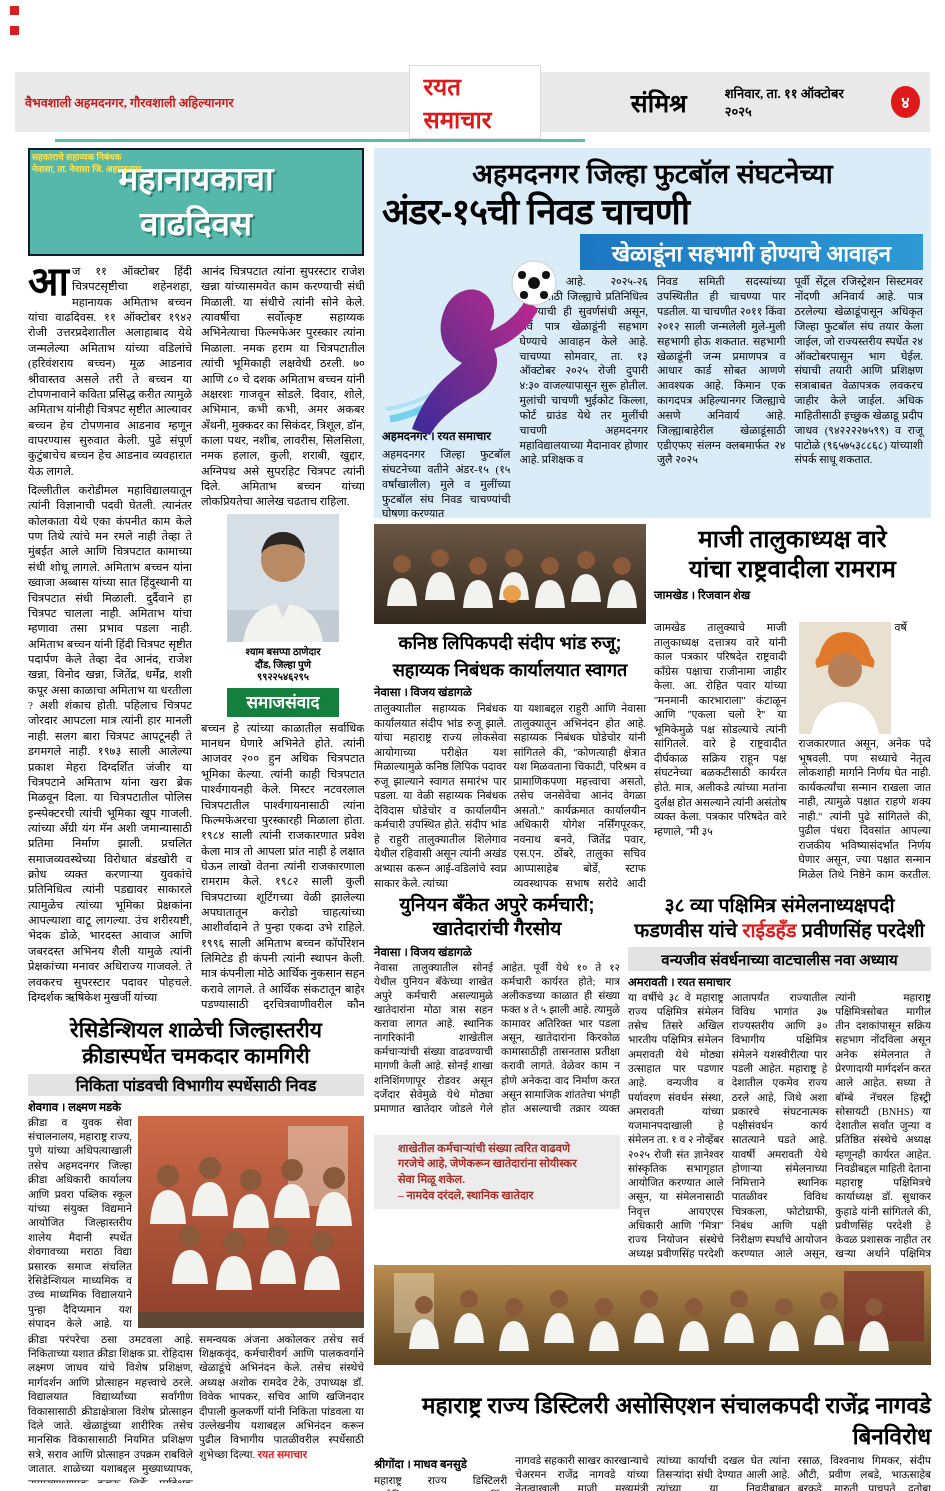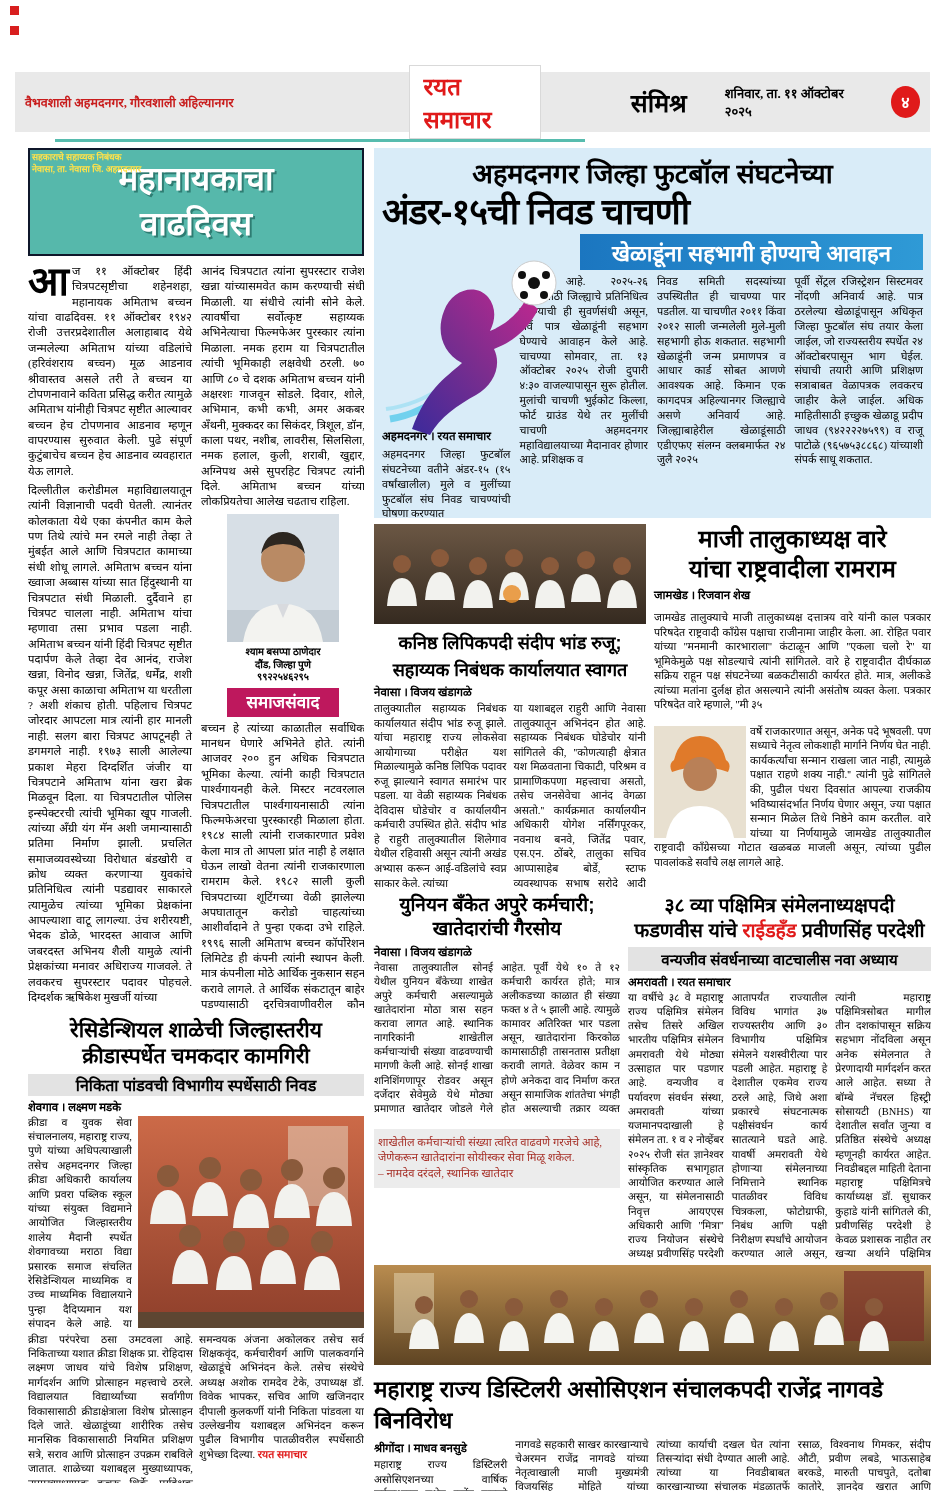--- a/index.html
+++ b/index.html
@@ -32,21 +32,21 @@
   
   .teal-box { height:108px; background:#56b8ab; border:2px solid #0f172a; display:flex; flex-direction:column;
               justify-content:center; align-items:center; }
   .teal-box div { color:#ffffff; font-weight:bold; font-size:33px; line-height:1.35;
                   font-family:"Liberation Sans",sans-serif; text-shadow:2px 2px 0 #2e7c72; }
   .birthday-body { margin-top:8px; height:745px; overflow:hidden; display:flex; gap:9px; }
   .bd-col { width:164px; flex:none; font-size:11.3px; }
   .dropcap { float:left; font-size:40px; line-height:0.9; font-weight:bold; padding-right:3px; }
   .photo-box { width:112px; margin:4px auto; text-align:center; }
   .photo-box .cap { font-weight:bold; font-size:10px; line-height:1.25; }
-  .redtag { background:#be185d; color:#fff; font-weight:bold; font-size:17px; text-align:center;
+  .redtag { background:#15803d; color:#fff; font-weight:bold; font-size:17px; text-align:center;
             padding:3px 2px; margin-top:4px; font-family:"Liberation Sans",sans-serif; }
 
   .school { margin-top:8px; }
   .school-h { font-weight:bold; font-size:21px; text-align:center; line-height:1.25;
               font-family:"Liberation Sans",sans-serif; }
   .school-sub { font-size:16px; padding:0 0; margin-top:4px; }
   .school-row { display:flex; gap:6px; margin-top:2px; }
   .school-c1 { width:104px; flex:none; font-size:10.6px; height:212px; overflow:hidden; }
   .school-photo { flex:1; height:212px; }
   .school-bottom { display:flex; gap:6px; margin-top:5px; height:150px; overflow:hidden; }
@@ -71,41 +71,41 @@
   .groupphoto { position:relative; width:100%; height:100px; }
   .photo-overlay { position:absolute; left:4px; top:4px; color:#ffe24a; font-weight:bold; font-size:9px; line-height:1.3; }
 
   .clerk-h { font-weight:bold; font-size:18px; text-align:center; line-height:1.25; margin-top:4px;
              font-family:"Liberation Sans",sans-serif; }
   .clerk-body { display:flex; gap:7px; height:186px; overflow:hidden; }
   .clerk-c { flex:1; font-size:10.7px; }
 
   .ware-h { font-weight:bold; font-size:24px; text-align:center; line-height:1.25;
             font-family:"Liberation Sans",sans-serif; }
-  .ware-body { display:flex; gap:12px; height:258px; overflow:hidden; margin-top:8px;flex-direction:column; }
+  .ware-body { display:flex; gap:12px; height:258px; overflow:hidden; margin-top:18px; }
   .ware-c { flex:1; font-size:10.7px; }
   .inset-photo { float:left; width:92px; height:112px; margin:2px 4px 2px 0; }
 
   .r3-left { width:246px; flex:none; }
   .r3-right { width:303px; flex:none; }
   .ub-h { font-weight:bold; font-size:19px; text-align:center; line-height:1.25;
           font-family:"Liberation Sans",sans-serif; }
   .ub-body { column-count:2; column-gap:8px; height:168px; overflow:hidden; font-size:10.4px; margin-top:2px; }
-  .quote-box { background:#ececec; padding:6px 4px; color:#a63028; font-weight:normal;
+  .quote-box { background:#ececec; margin-top:6px; padding:6px 24px; color:#a63028; font-weight:bold;
                font-size:11.2px; line-height:1.4; }
 
   .pk-h { font-weight:bold; font-size:19.5px; text-align:center; line-height:1.3;
           font-family:"Liberation Sans",sans-serif; }
   .pk-sub { font-size:15px; padding:2px 0; margin-top:3px; }
   .pk-body { display:flex; gap:8px; height:268px; overflow:hidden; margin-top:2px; }
   .pk-c { flex:1; font-size:10.5px; }
 
   .row4 { margin-top:6px; }
   .dist-photo { width:100%; height:100px; }
-  .dist-h { font-weight:bold; font-size:22.5px; text-align:left; margin-top:4px;
+  .dist-h { font-weight:bold; font-size:22.5px; text-align:right; margin-top:20px;
             font-family:"Liberation Sans",sans-serif; }
   .dist-body { display:flex; gap:8px; height:102px; overflow:hidden; margin-top:3px; }
   .dist-c { flex:1; font-size:10.5px; }
 </style>
 </head>
 <body>
 
 <div class="page">
   <div class="regmark" style="top:6px"></div>
   <div class="regmark" style="top:26px"></div>

